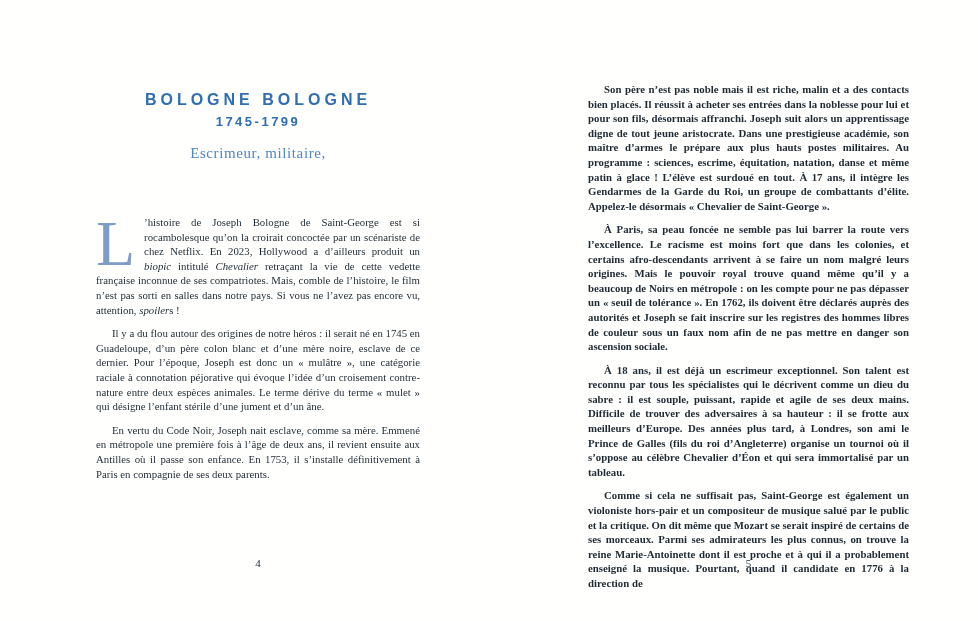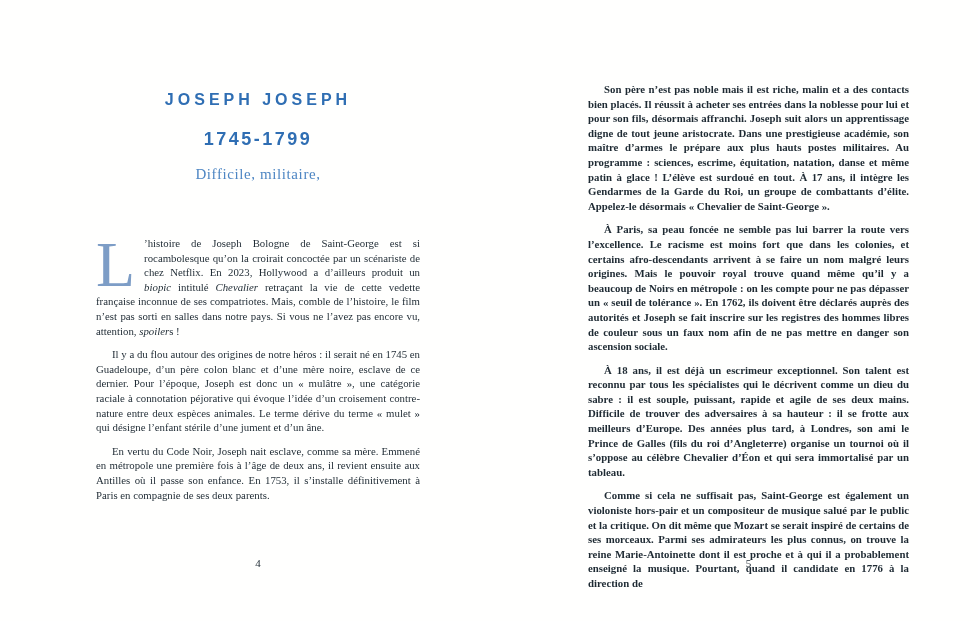--- a/index.html
+++ b/index.html
@@ -26,24 +26,24 @@
   .chapter-title{
     margin:88px 0 0;
     font-family:"Liberation Sans", sans-serif;
     font-weight:700;
     font-size:16px;
     letter-spacing:4px;
     line-height:24px;
     color:var(--accent);
   }
   .chapter-dates{
-    margin-top:17px;
+    margin-top:2px;
     font-family:"Liberation Sans", sans-serif;
     font-weight:700;
-    font-size:18px;
+    font-size:13px;
     letter-spacing:2.5px;
     color:var(--accent);
   }
   .chapter-subtitle{
     margin-top:14px;
     font-family:"Liberation Serif", serif;
     font-size:15px;
     line-height:20px;
     letter-spacing:0.6px;
     color:var(--accent-light);
@@ -79,25 +79,25 @@
   }
 </style>
 </head>
 <body>
 
 <div class="spread">
 
   <section class="page page-left">
     <header class="chapter-header">
       <h1 class="chapter-title">
-        <span>JOSEPH JOSEPH</span><br>
+        <span>BOLOGNE BOLOGNE</span><br>
       </h1>
       <div class="chapter-dates">1745-1799</div>
       <div class="chapter-subtitle">
-        <span>Difficile, militaire,</span><br>
+        <span>Escrimeur, militaire,</span><br>
       </div>
     </header>
     <div class="body-text" id="left-body">
         <p class="has-dropcap"><span class="dropcap">L</span><span>’histoire de Joseph Bologne de Saint-George est si rocambolesque qu’on la croirait concoctée par un scénariste de chez Netflix. En 2023, Hollywood a d’ailleurs produit un </span><em>biopic</em><span> intitulé </span><em>Chevalier</em><span> retraçant la vie de cette vedette française inconnue de ses compatriotes. Mais, comble de l’histoire, le film n’est pas sorti en salles dans notre pays. Si vous ne l’avez pas encore vu, attention, </span><em>spoiler</em><span>s !</span></p>
         <p><span>Il y a du flou autour des origines de notre héros : il serait né en 1745 en Guadeloupe, d’un père colon blanc et d’une mère noire, esclave de ce dernier. Pour l’époque, Joseph est donc un « mulâtre », une catégorie raciale à connotation péjorative qui évoque l’idée d’un croisement contre-nature entre deux espèces animales. Le terme dérive du terme « mulet » qui désigne l’enfant stérile d’une jument et d’un âne.</span></p>
         <p><span>En vertu du Code Noir, Joseph nait esclave, comme sa mère. Emmené en métropole une première fois à l’âge de deux ans, il revient ensuite aux Antilles où il passe son enfance. En 1753, il s’installe définitivement à Paris en compagnie de ses deux parents.</span></p>
       </div>
     <div class="folio">4</div>
   </section>
 

